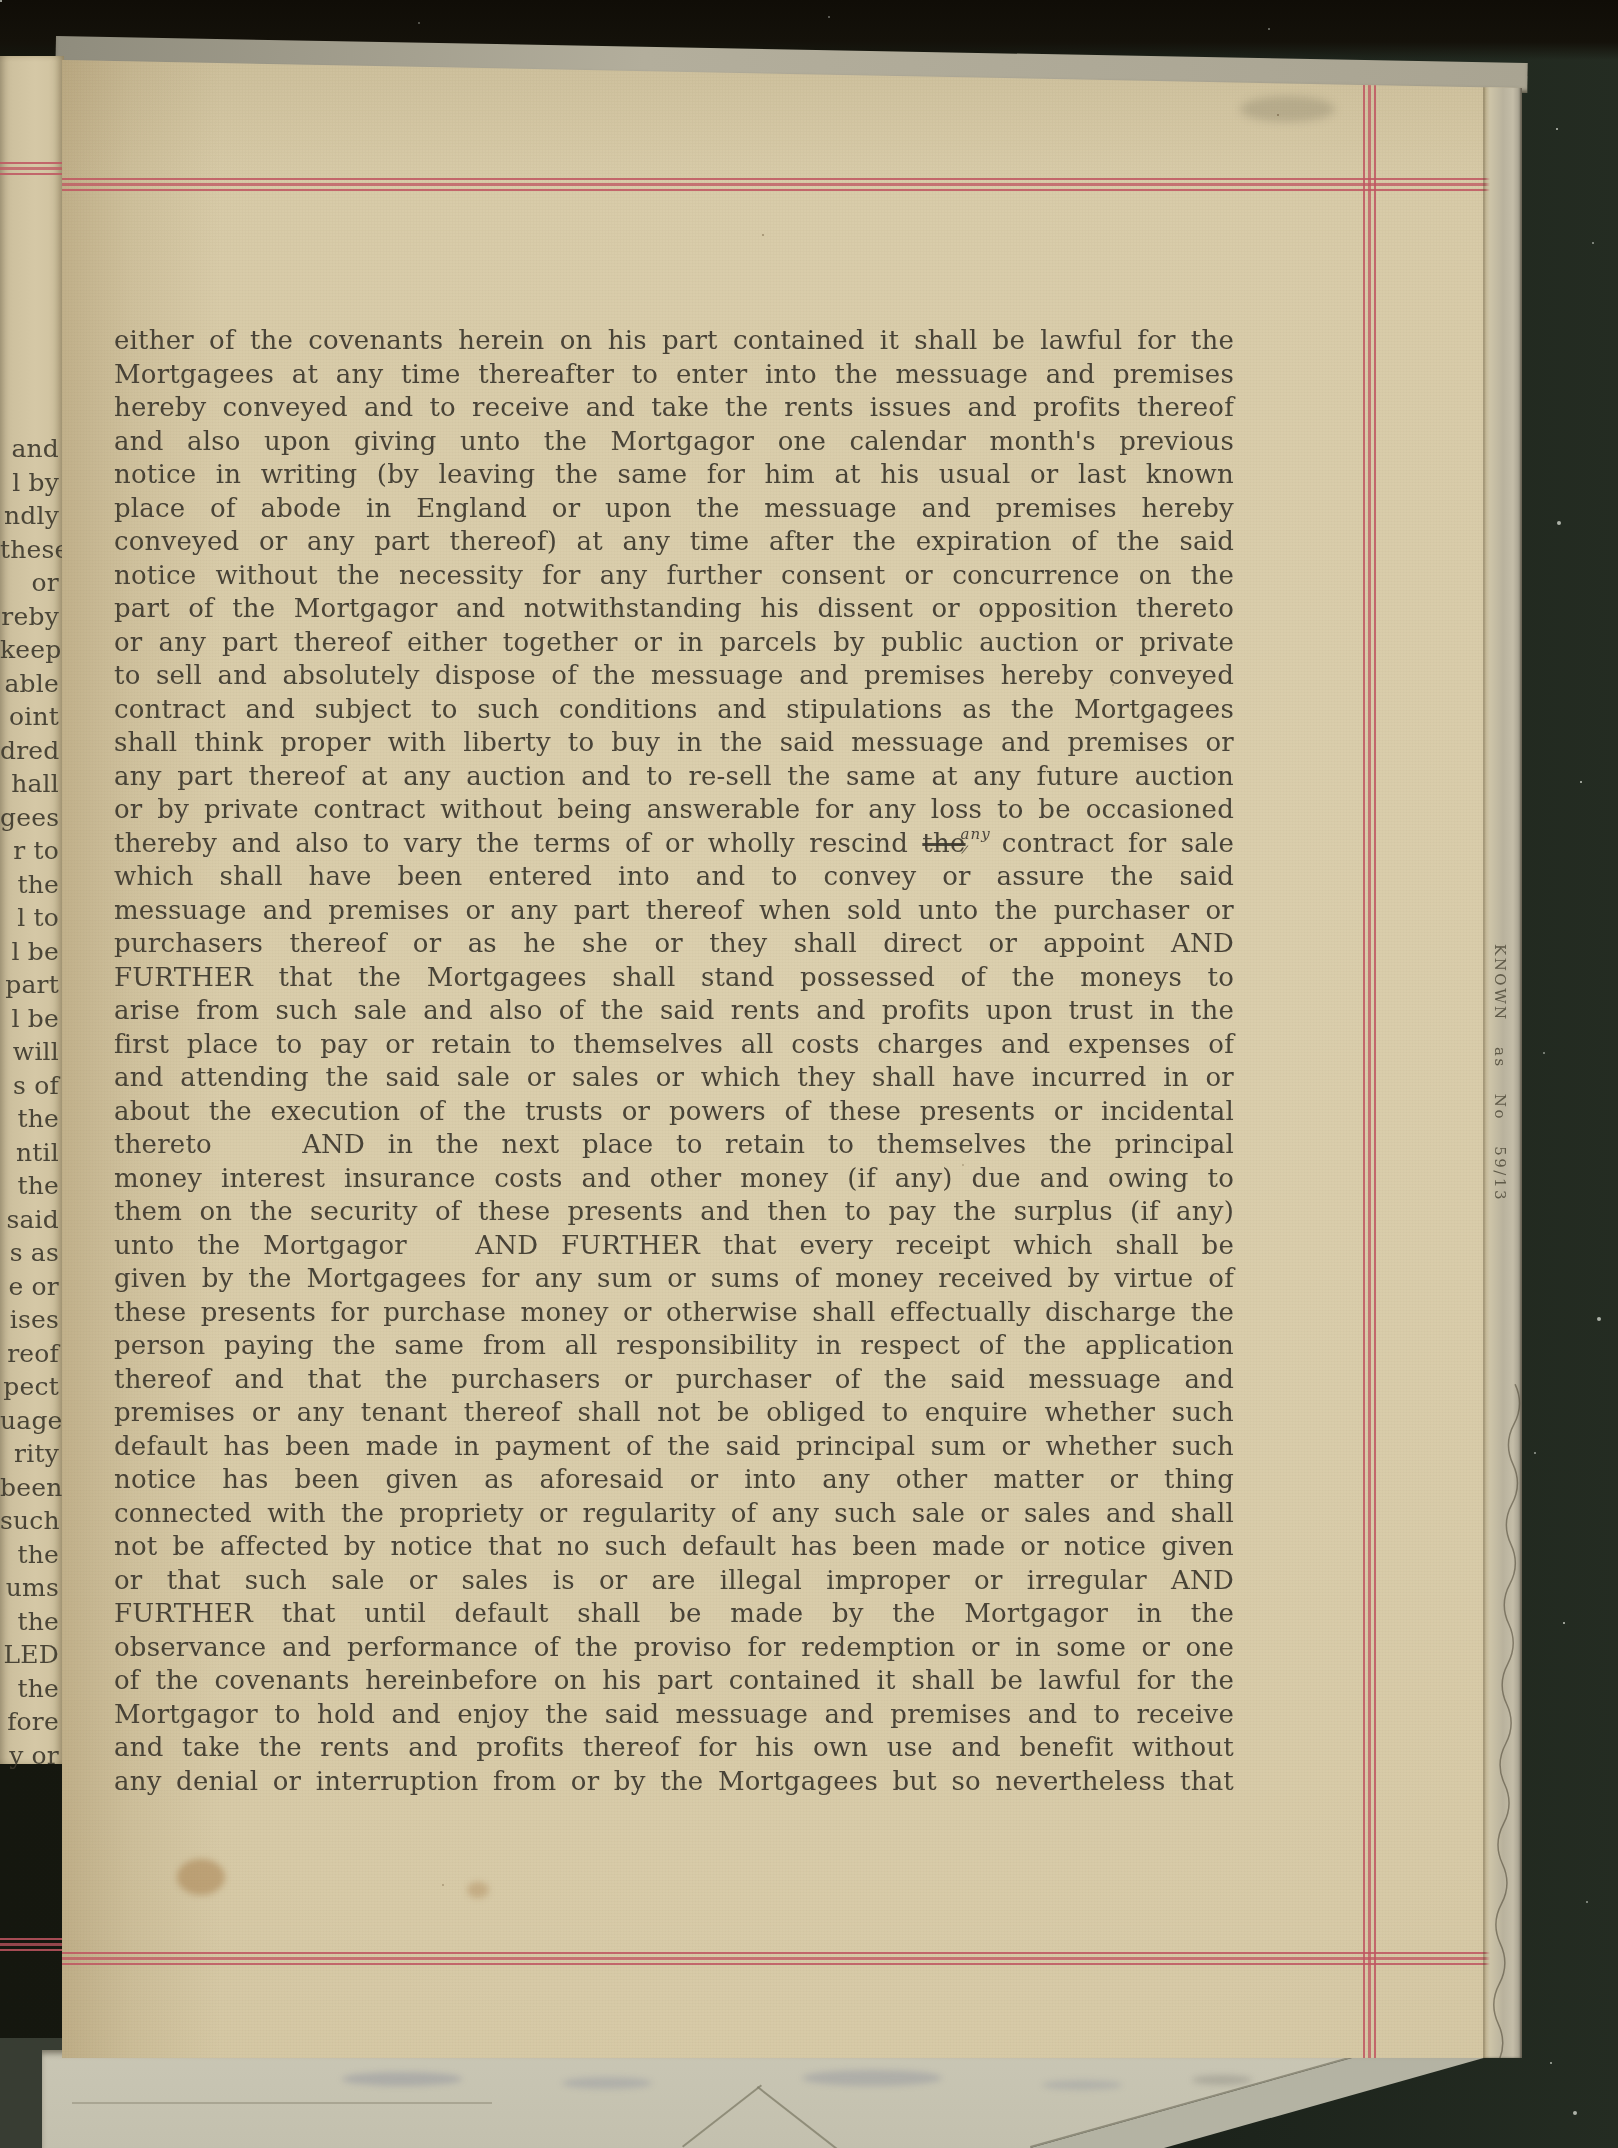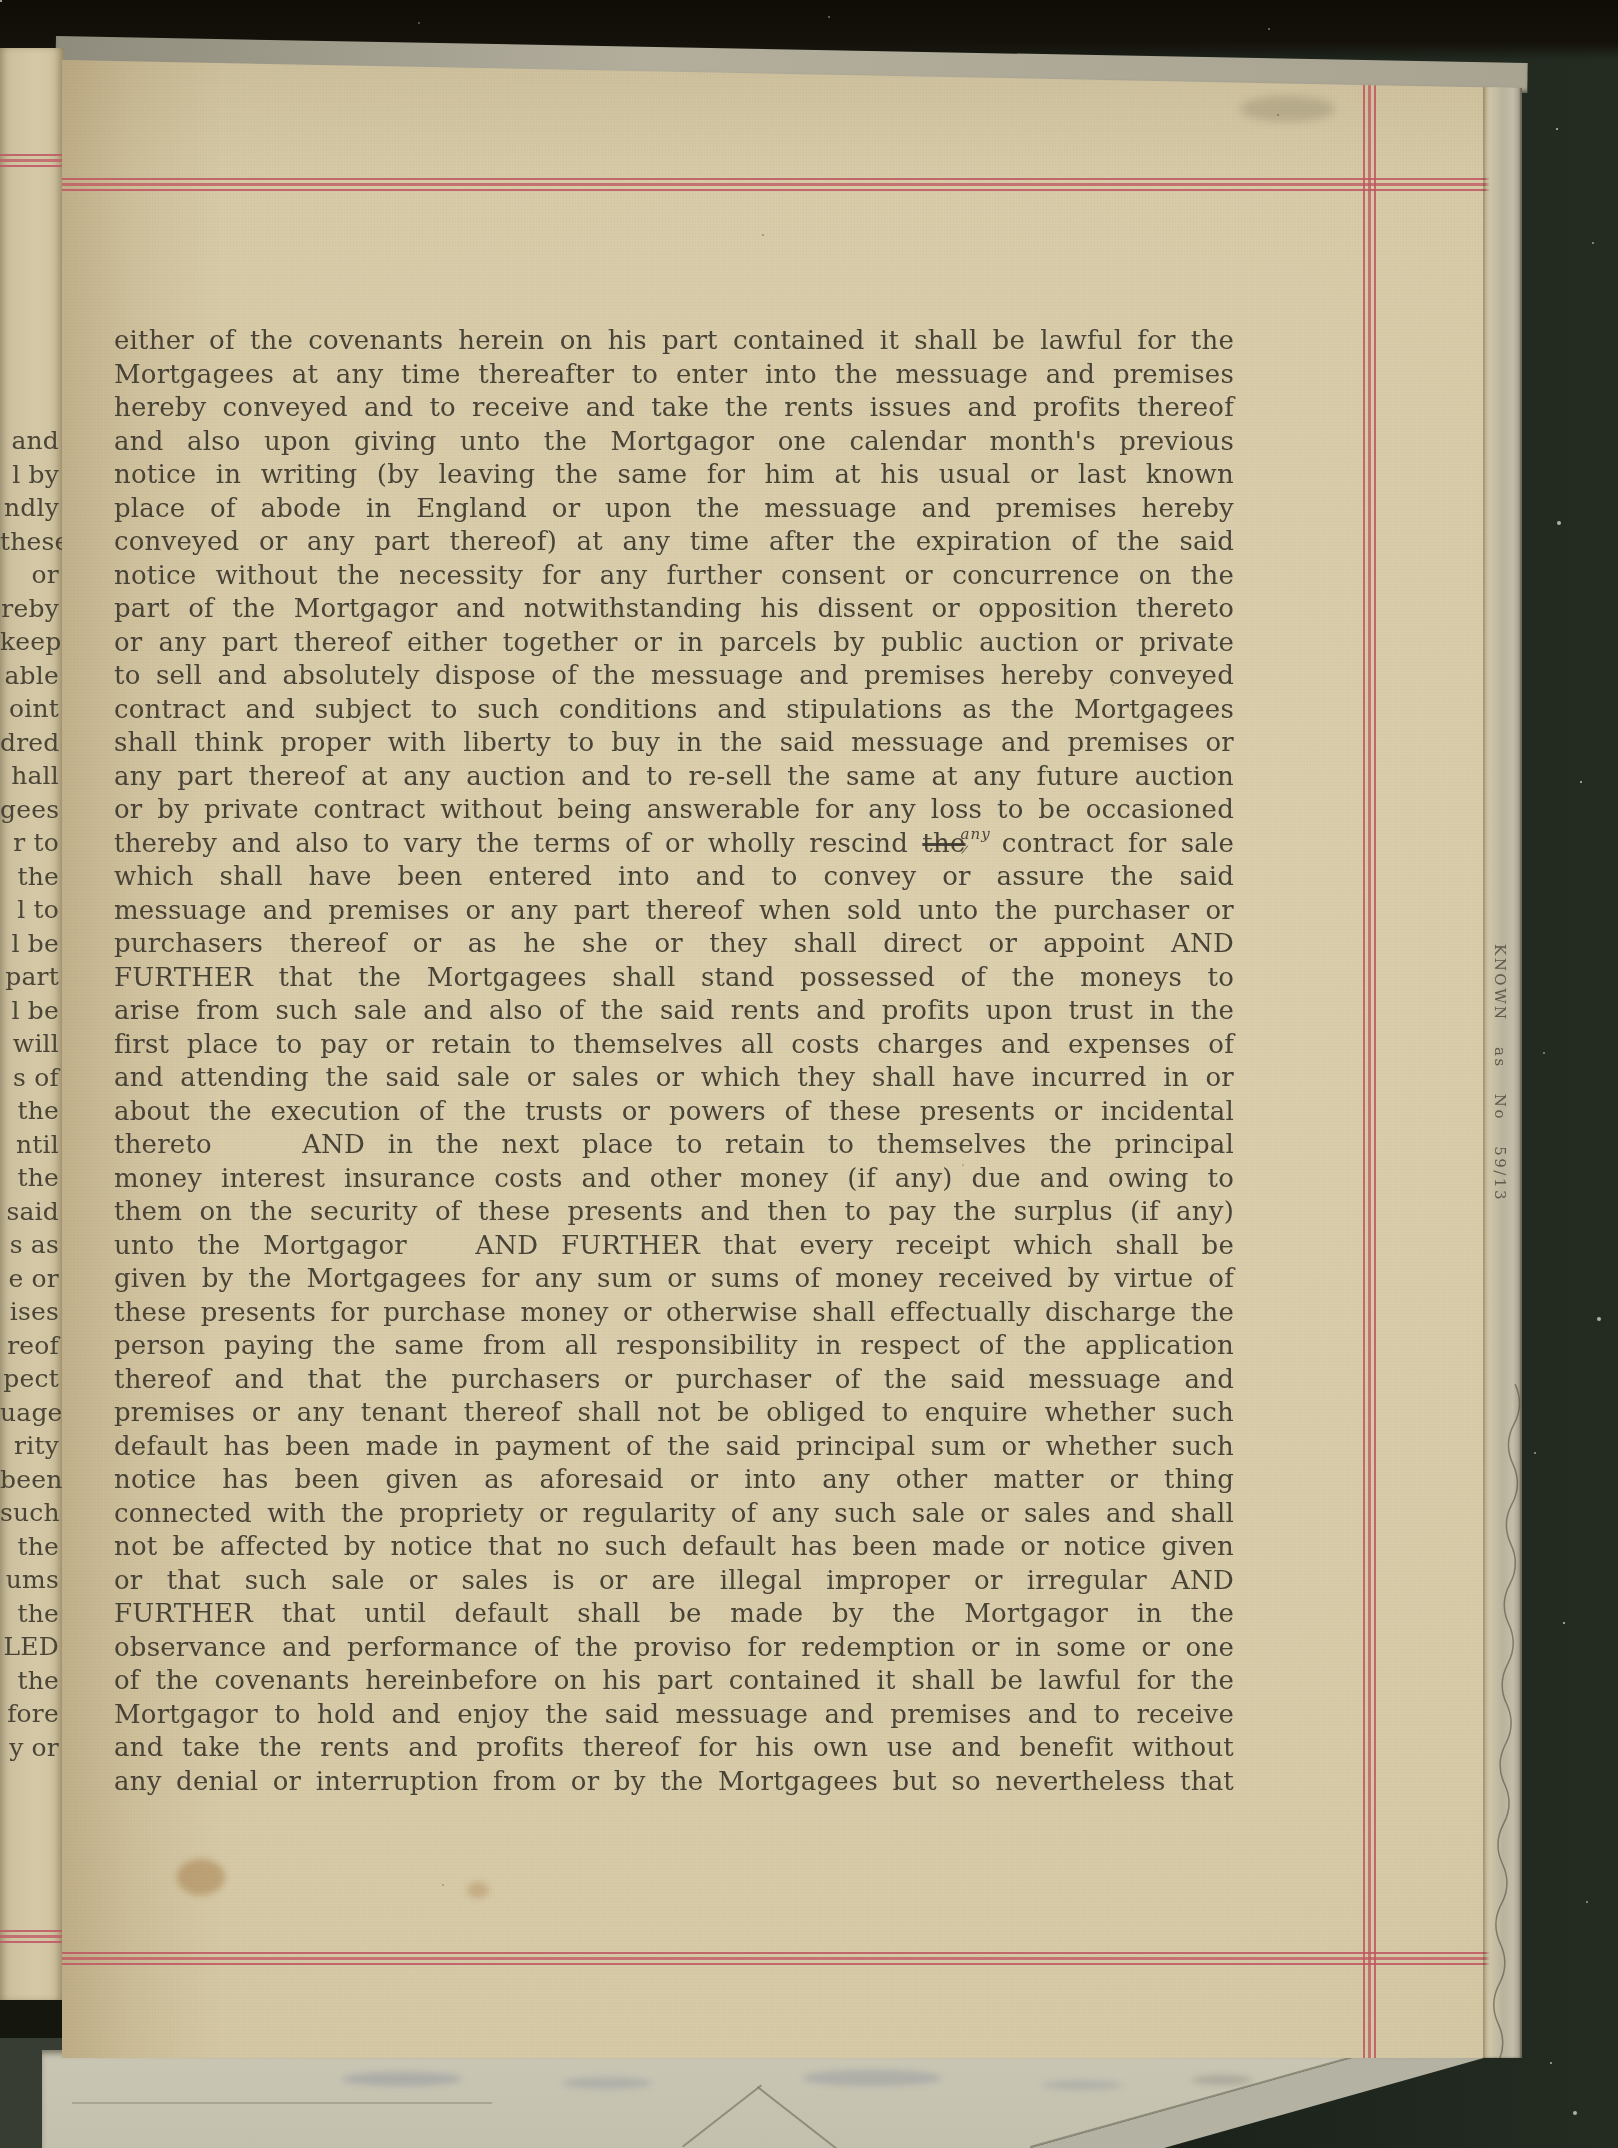--- a/index.html
+++ b/index.html
@@ -37,21 +37,21 @@
   .c1{left:640px;top:96px;width:100px;transform:rotate(-38deg);}
   .c2{left:716px;top:36px;width:106px;transform:rotate(38deg);}
   .c3{left:988px;top:96px;width:364px;transform:rotate(-15.6deg);background:rgba(120,117,100,.7);}
   .c4{left:30px;top:52px;width:420px;height:2px;background:rgba(140,135,115,.5);transform:none;}
   
   .deckle{position:absolute;left:56px;top:36px;width:1472px;height:30px;
     background:linear-gradient(90deg,#8f8c7d,#b3ae9c 40%,#a9a492);
     box-shadow:inset 0 -4px 4px -2px rgba(40,35,22,.6);
     transform:rotate(1.05deg);transform-origin:0 0;}
   
-  .prev-page{position:absolute;left:0;top:48px;width:64px;height:1952px;
+  .prev-page{position:absolute;left:0;top:56px;width:64px;height:1708px;
     background:linear-gradient(90deg,#cabd9b 0,#d5c8a6 55%,#cec19e 100%);
     box-shadow:inset -9px 0 10px -5px rgba(70,55,25,.5),inset 7px 0 9px -5px rgba(50,40,20,.4);}
   .rule-h{position:absolute;height:13px;
     background:linear-gradient(180deg,rgba(191,85,96,.85) 0 2px,rgba(0,0,0,0) 2px 5px,rgba(191,85,96,.75) 5px 8px,rgba(0,0,0,0) 8px 11px,rgba(191,85,96,.85) 11px 13px);}
   .seg-top{left:0;right:0;top:106px;}
   .seg-bottom{left:0;right:0;top:1882px;}
   .fragments{position:absolute;left:0;right:5px;top:376px;text-align:right;
     font-size:25px;color:rgba(62,57,46,.92);letter-spacing:.2px;}
   .frag-line{height:33.5px;line-height:33.5px;}
   

